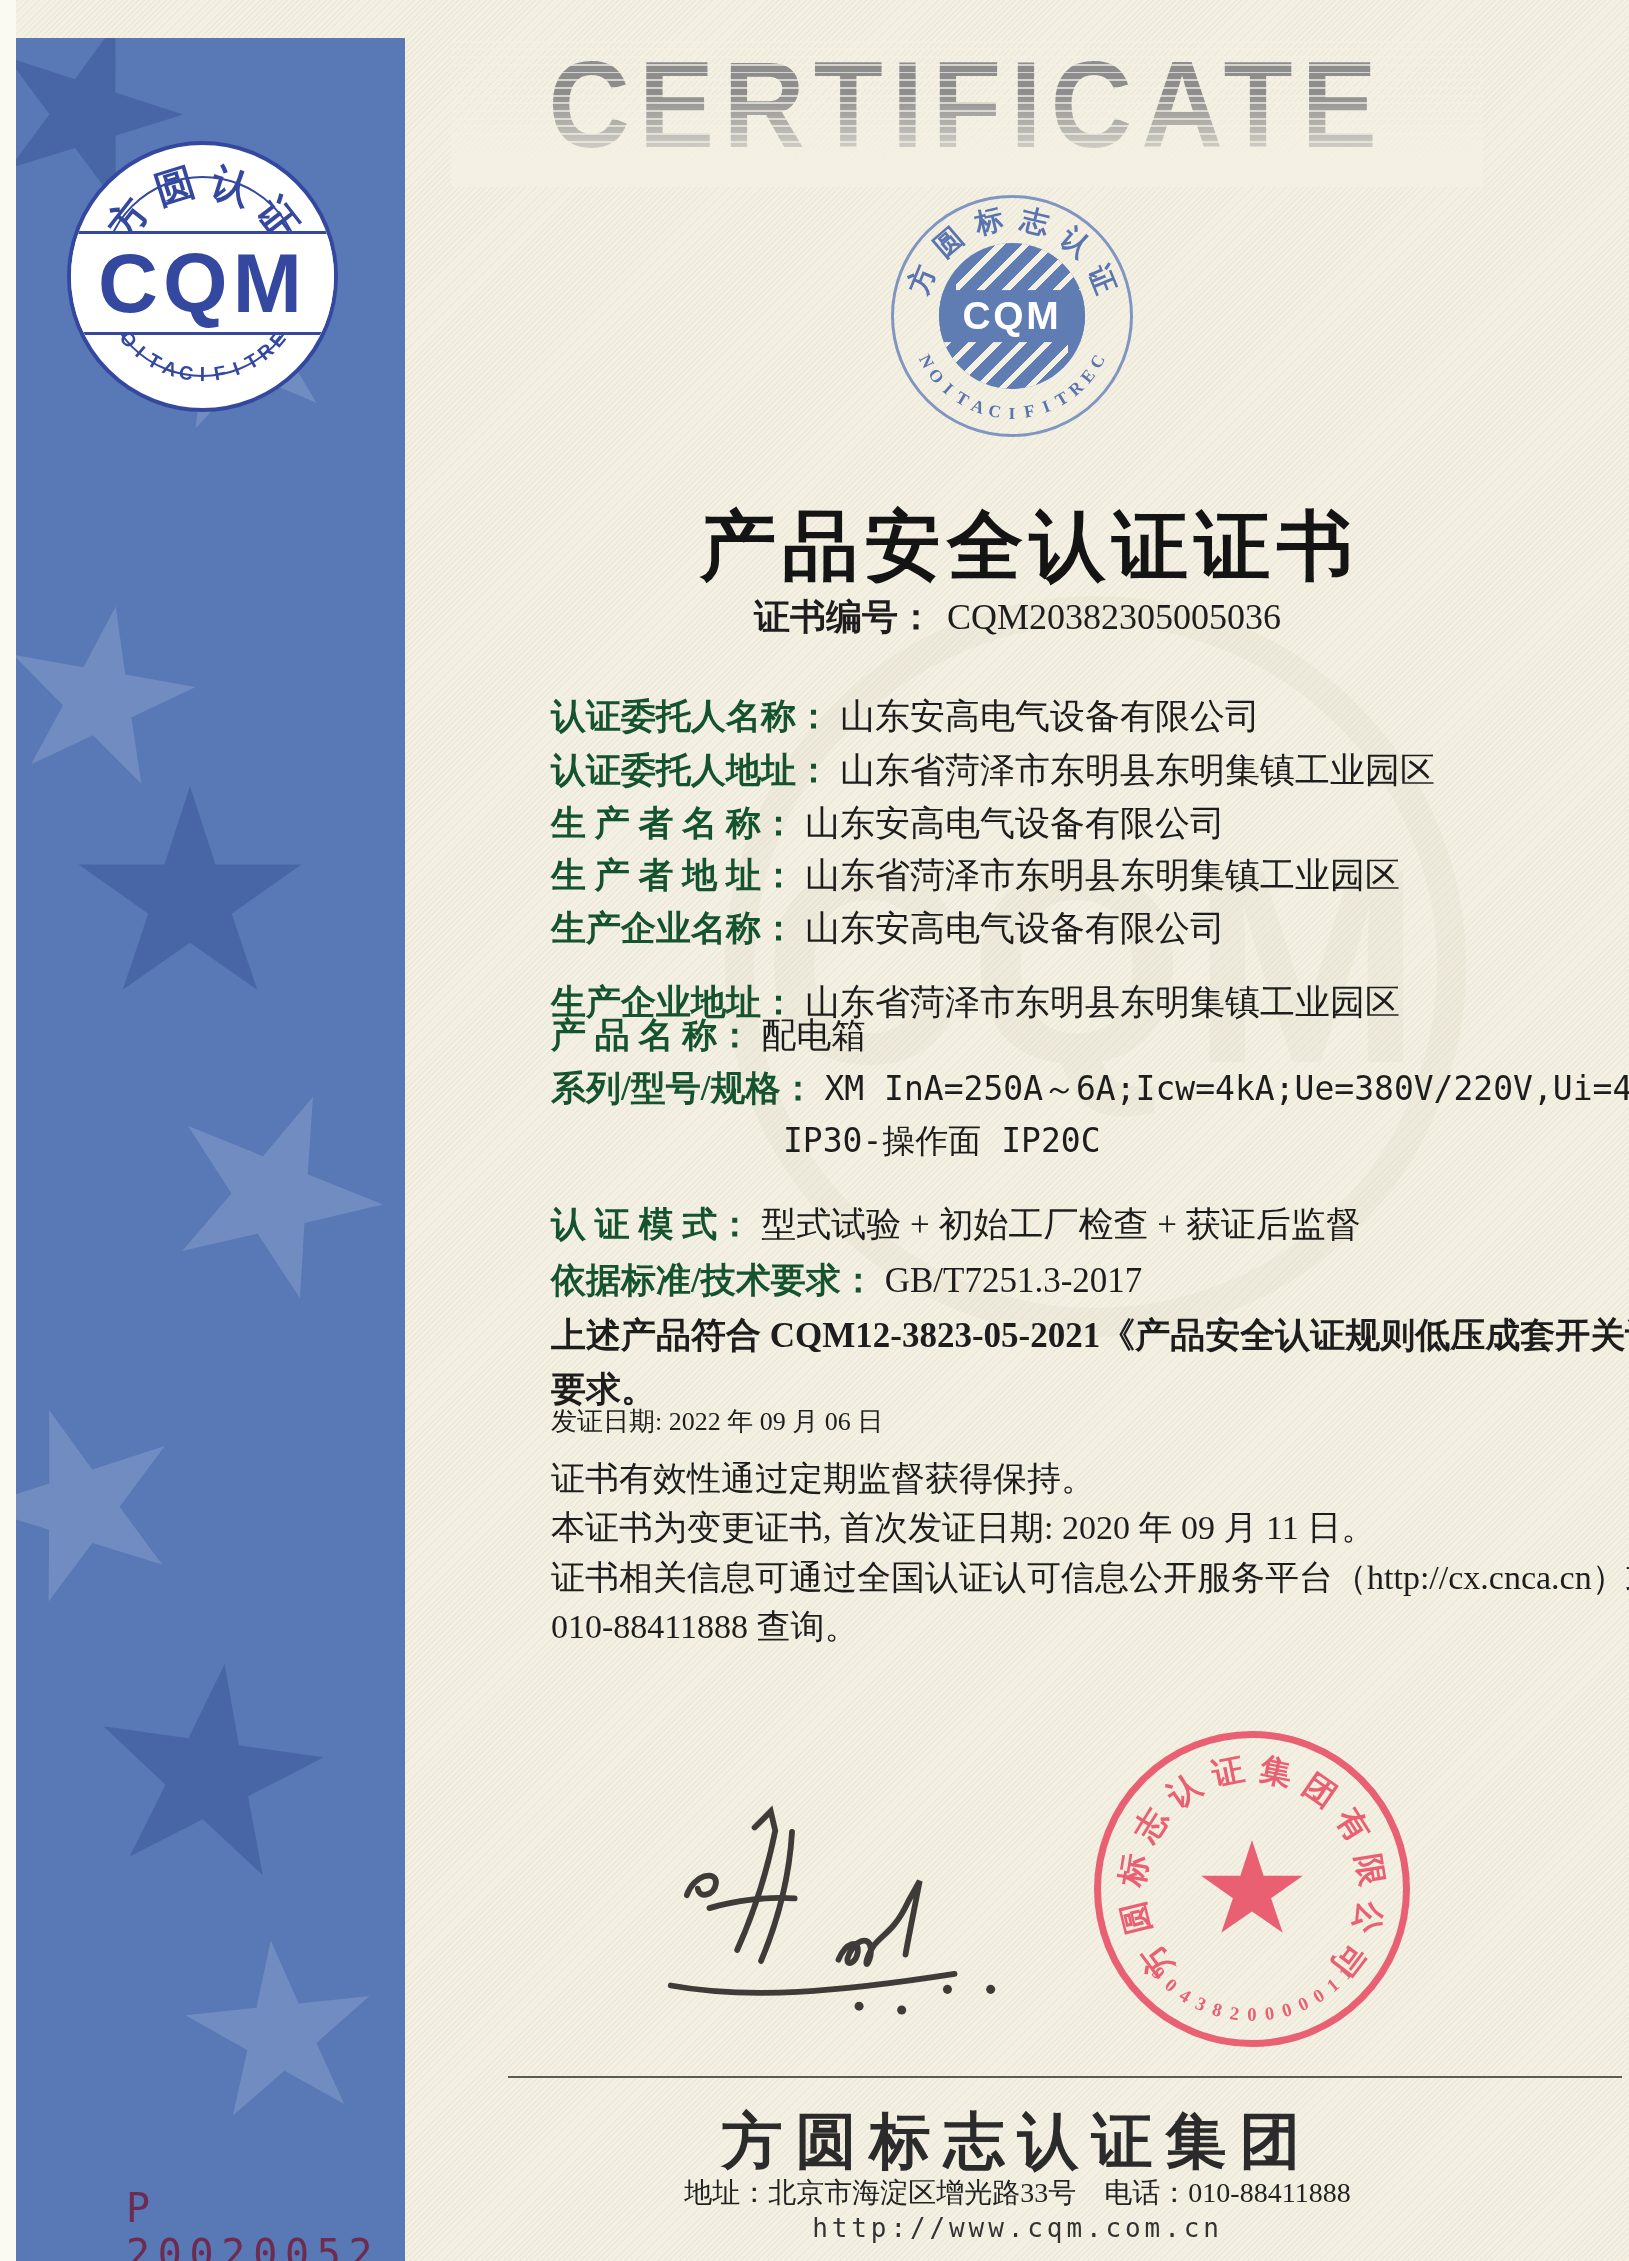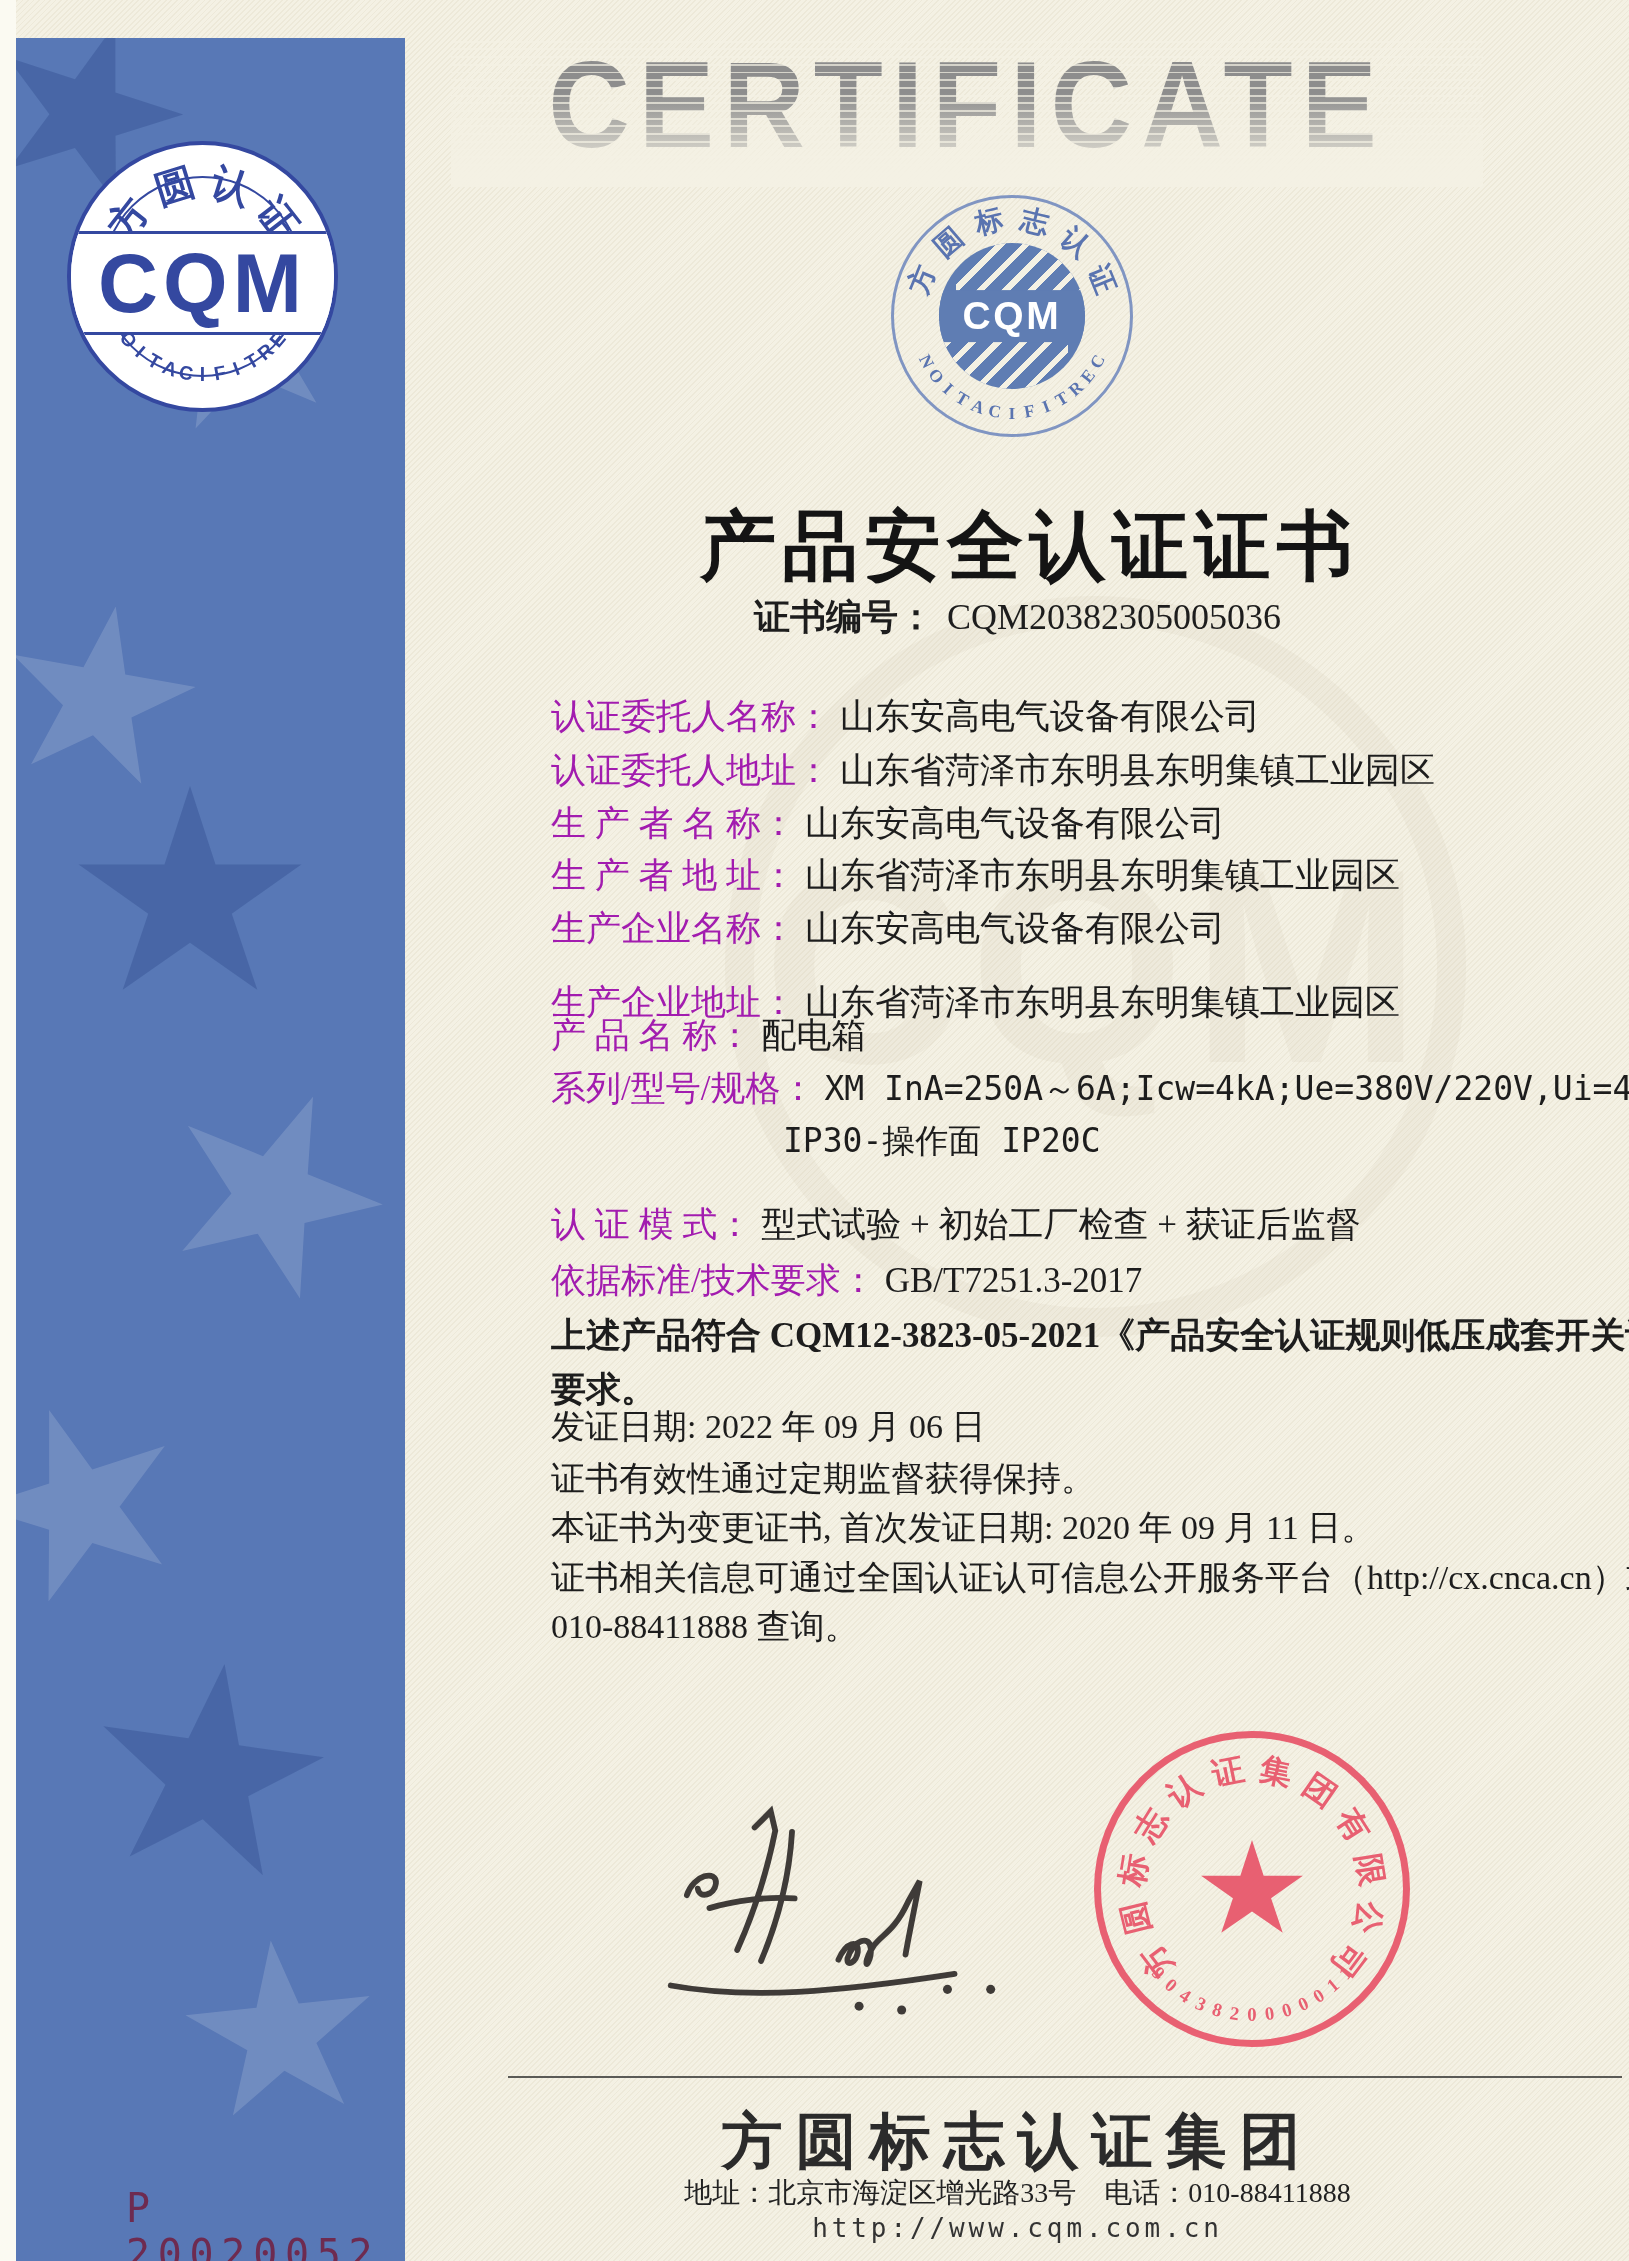--- a/index.html
+++ b/index.html
@@ -56,25 +56,25 @@
     border:29px solid rgba(140,125,90,0.055);border-radius:50%;box-sizing:border-box;
     display:flex;align-items:center;justify-content:center;}
   .watermark span{font-family:"Liberation Sans",sans-serif;font-weight:900;font-size:277px;
     color:rgba(140,125,90,0.055);letter-spacing:6.4px;}
   
   .title{position:absolute;left:405px;top:484px;width:1225px;margin:12px;text-align:center;z-index:2;
     font-size:76px;font-weight:700;letter-spacing:6.4px;color:#141414;}
   .cert-no{position:absolute;left:405px;top:593px;width:1225px;text-align:center;z-index:2;font-size:36px;}
   .cert-no .val{margin-left:13px;font-family:"Liberation Serif",serif;}
   .row{position:absolute;left:551px;z-index:2;font-size:35px;white-space:nowrap;}
-  .row .lbl{font-weight:400;color:#a21caf;}
+  .row .lbl{font-weight:700;color:#14532d;}
   .row .val{margin-left:9px;}
   .row .mono{font-family:"DejaVu Sans Mono",monospace;font-size:33px;}
   .row.bold{font-weight:700;}
-  .row-dates{position:absolute;left:551px;right:39px;top:1404px;z-index:2;font-size:34px;
+  .row-dates{position:absolute;left:551px;right:39px;top:1404px;z-index:2;font-size:26px;
     display:flex;justify-content:space-between;}
   
   .signature{position:absolute;left:632px;top:1792px;z-index:2;}
   
   .stamp{position:absolute;left:1094px;top:1731px;width:316px;height:316px;border:7.7px solid #e8566a;
     border-radius:50%;z-index:3;box-sizing:border-box;opacity:0.93;}
   .stamp .arc{font-size:32px;font-weight:700;color:#e8566a;}
   .stamp .arc.code-arc{font-size:18.7px;font-weight:700;}
   .stamp-star{position:absolute;left:98px;top:102px;width:106px;height:102px;background:#e8566a;
     clip-path:polygon(50% 0%,61% 35%,98% 35%,68% 57%,79% 91%,50% 70%,21% 91%,32% 57%,2% 35%,39% 35%);}

